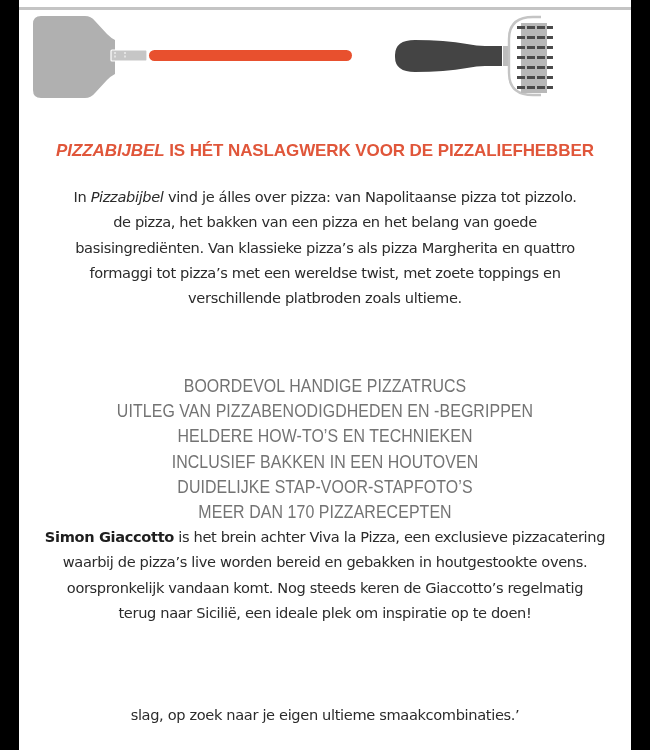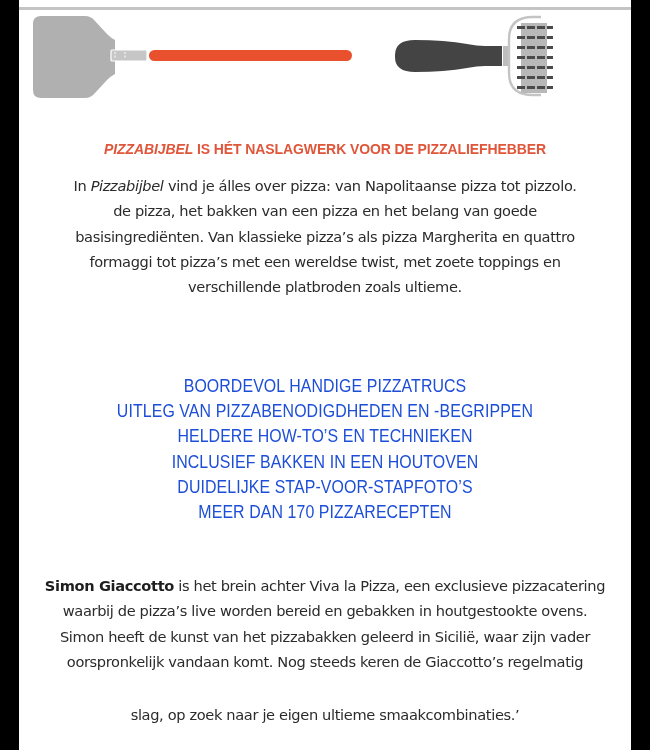--- a/index.html
+++ b/index.html
@@ -35,21 +35,21 @@
       height: 95px;
     }
     .heading {
       position: absolute;
       left: 0;
       top: 141px;
       width: 612px;
       text-align: center;
       font-family: "Liberation Sans", sans-serif;
       font-weight: bold;
-      font-size: 14px;
+      font-size: 17px;
       letter-spacing: -0.1px;
       color: #e0563a;
       white-space: nowrap;
     }
     .heading em {
       font-style: italic;
     }
     .body-text {
       position: absolute;
       left: 0;
@@ -58,39 +58,39 @@
       font-family: "DejaVu Sans", sans-serif;
       font-size: 14.6px;
       line-height: 25.3px;
       color: #2b2b2b;
       letter-spacing: -0.35px;
     }
     .body-text .line {
       display: block;
       white-space: nowrap;
     }
-    .intro { top: 173px; }
+    .intro { top: 184px; }
     .features {
       position: absolute;
       left: 0;
       top: 373px;
       width: 612px;
       text-align: center;
       font-family: "Liberation Sans", sans-serif;
       font-size: 18.5px;
       line-height: 25.2px;
-      color: #1d4ed8;
+      color: #737373;
       letter-spacing: 0.1px;
     }
     .features .feature {
       display: block;
       white-space: nowrap;
       transform: scaleX(0.86);
     }
-    .bio { top: 573px; }
+    .bio { top: 524px; }
     .bio b { font-weight: bold; color: #1e1e1e; }
     .quote { top: 702px; }
   </style>
 </head>
 <body>
 
 <div class="page">
   <div class="top-rule"></div>
 
   <svg class="illustration" viewBox="0 0 612 95" width="612" height="95">
@@ -156,20 +156,20 @@
     <span class="feature">UITLEG VAN PIZZABENODIGDHEDEN EN -BEGRIPPEN</span>
     <span class="feature">HELDERE HOW-TO’S EN TECHNIEKEN</span>
     <span class="feature">INCLUSIEF BAKKEN IN EEN HOUTOVEN</span>
     <span class="feature">DUIDELIJKE STAP-VOOR-STAPFOTO’S</span>
     <span class="feature">MEER DAN 170 PIZZARECEPTEN</span>
   </div>
 
   <div class="body-text bio">
     <span class="line"><b>Simon Giaccotto</b><span> is het brein achter Viva la Pizza, een exclusieve pizzacatering</span></span>
     <span class="line">waarbij de pizza’s live worden bereid en gebakken in houtgestookte ovens.</span>
-    <span class="line">Simon heeft de kunst van het pizzabakken geleerd in Sicilië, waar zijn vader</span>
     <span class="line">oorspronkelijk vandaan komt. Nog steeds keren de Giaccotto’s regelmatig</span>
+    <span class="line">terug naar Sicilië, een ideale plek om inspiratie op te doen!</span>
   </div>
 
   <div class="body-text quote">
     <span class="line">slag, op zoek naar je eigen ultieme smaakcombinaties.’</span>
   </div>
 </div>
 
 </body></html>

